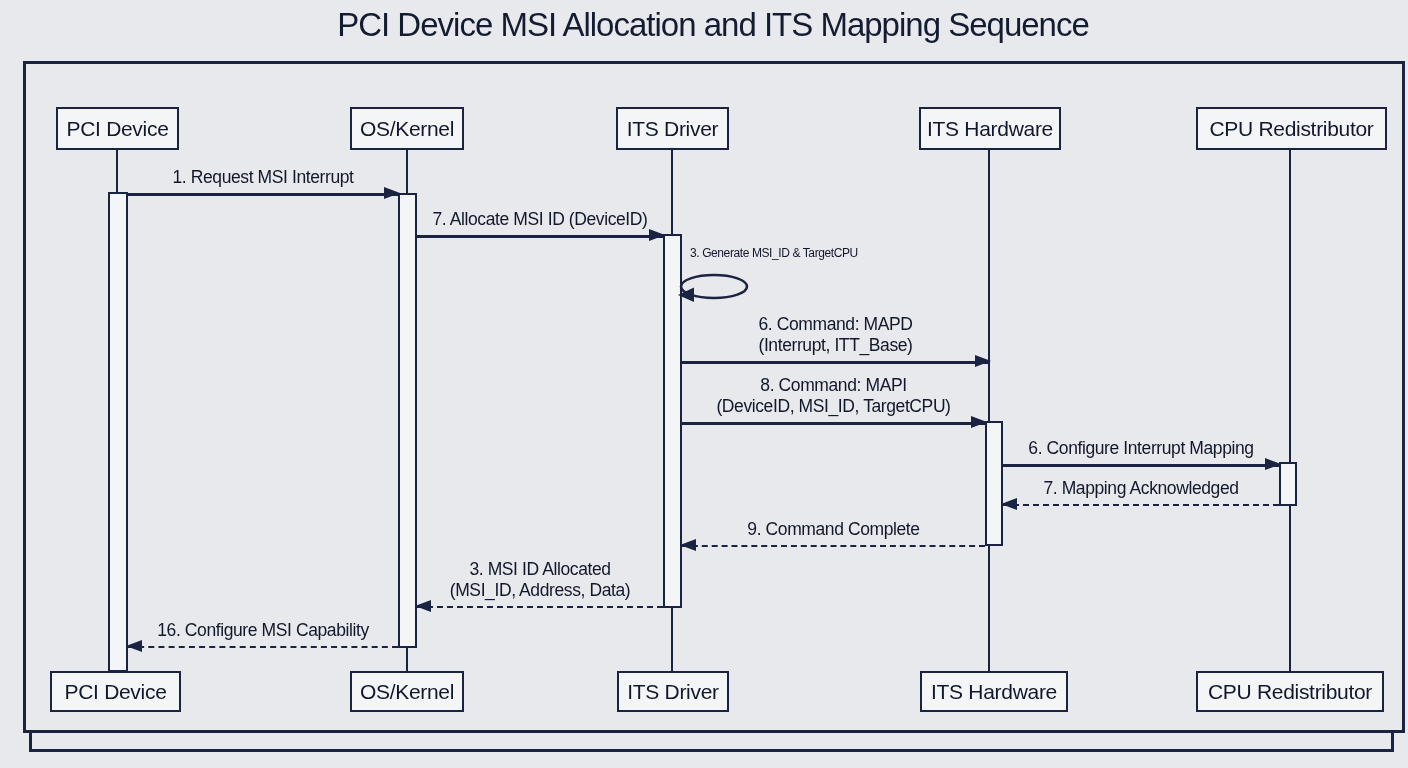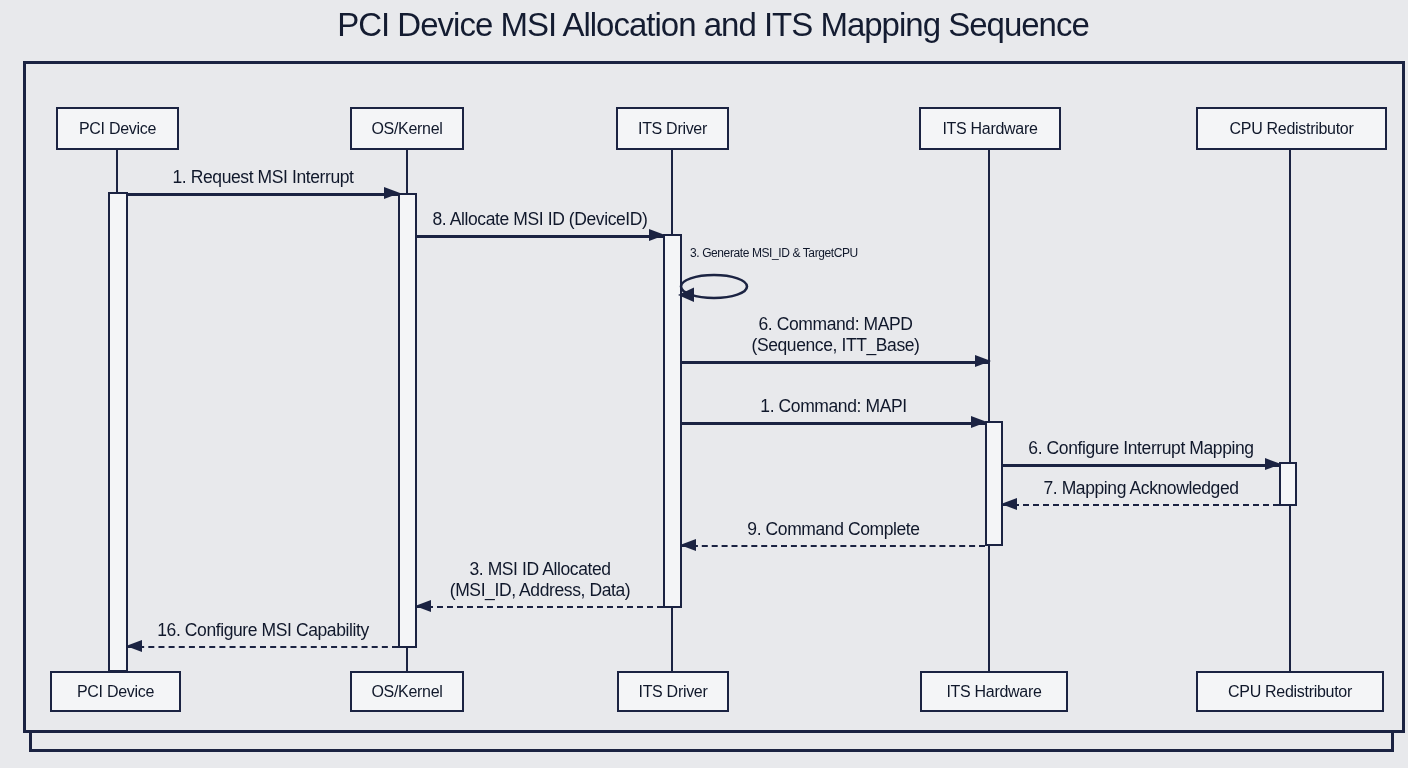--- a/index.html
+++ b/index.html
@@ -25,21 +25,21 @@
     border:3px solid var(--ink);border-top:none;box-sizing:border-box;
   }
   .sys-label{
     position:absolute;left:14px;top:66px;width:1382px;text-align:center;
     font-size:20px;letter-spacing:-0.3px;font-weight:400;
   }
   .pbox{
     position:absolute;height:43px;background:var(--box-fill);
     border:2.5px solid var(--ink);box-sizing:border-box;z-index:6;
     display:flex;align-items:center;justify-content:center;
-    font-size:16px;letter-spacing:-0.3px;white-space:nowrap;
+    font-size:21px;letter-spacing:-0.3px;white-space:nowrap;
   }
   .pbox.bottom{height:41px;}
   .lifeline{
     position:absolute;top:150px;height:521px;width:2px;
     background:var(--ink);z-index:1;
   }
   .activation{
     position:absolute;background:var(--box-fill);
     border:2.5px solid var(--ink);box-sizing:border-box;z-index:2;
   }
@@ -118,43 +118,44 @@
 
   <div class="msg solid" style="left:119px;top:194px;width:270px;">
     <div class="line"></div>
     <div class="ah right"></div>
     <div class="lbl">1. Request MSI Interrupt</div>
   </div>
 
   <div class="msg solid" style="left:408px;top:236px;width:246px;">
     <div class="line"></div>
     <div class="ah right"></div>
-    <div class="lbl">8. Allocate MSI ID (DeviceID)</div>
+    <div class="lbl">7. Allocate MSI ID (DeviceID)</div>
   </div>
 
   <div class="self-lbl">3. Generate MSI_ID &amp; TargetCPU</div>
   <svg class="self-loop" width="74" height="34" viewBox="0 0 74 34">
     <ellipse cx="37" cy="14.5" rx="33" ry="11.5" fill="none" stroke="var(--ink)" stroke-width="2.6"></ellipse>
     <polygon points="1,23 17,15.5 17,30" fill="var(--ink)"></polygon>
   </svg>
 
   <div class="msg solid" style="left:673px;top:362px;width:307px;">
     <div class="line"></div>
     <div class="ah right"></div>
     <div class="lbl">
       <div>6. Command: MAPD</div>
-      <div>(Sequence, ITT_Base)</div>
+      <div>(Interrupt, ITT_Base)</div>
     </div>
   </div>
 
   <div class="msg solid" style="left:673px;top:423px;width:303px;">
     <div class="line"></div>
     <div class="ah right"></div>
     <div class="lbl">
-      <div>1. Command: MAPI</div>
+      <div>8. Command: MAPI</div>
+      <div>(DeviceID, MSI_ID, TargetCPU)</div>
     </div>
   </div>
 
   <div class="msg solid" style="left:994px;top:465px;width:276px;">
     <div class="line"></div>
     <div class="ah right"></div>
     <div class="lbl">6. Configure Interrupt Mapping</div>
   </div>
 
   <div class="msg dashed" style="left:994px;top:505px;width:276px;">

